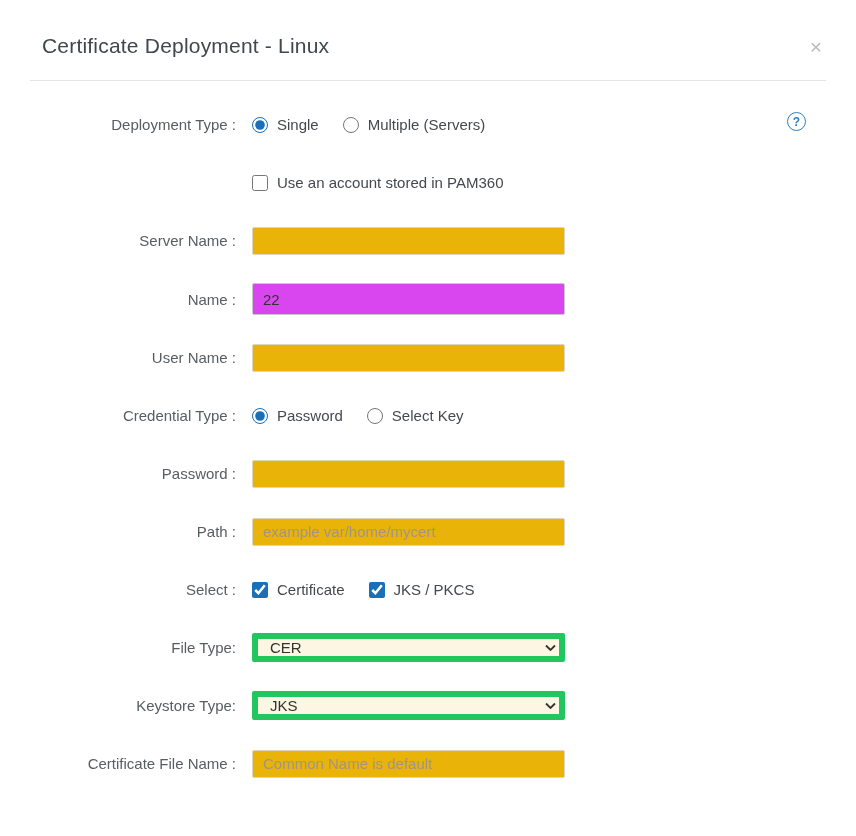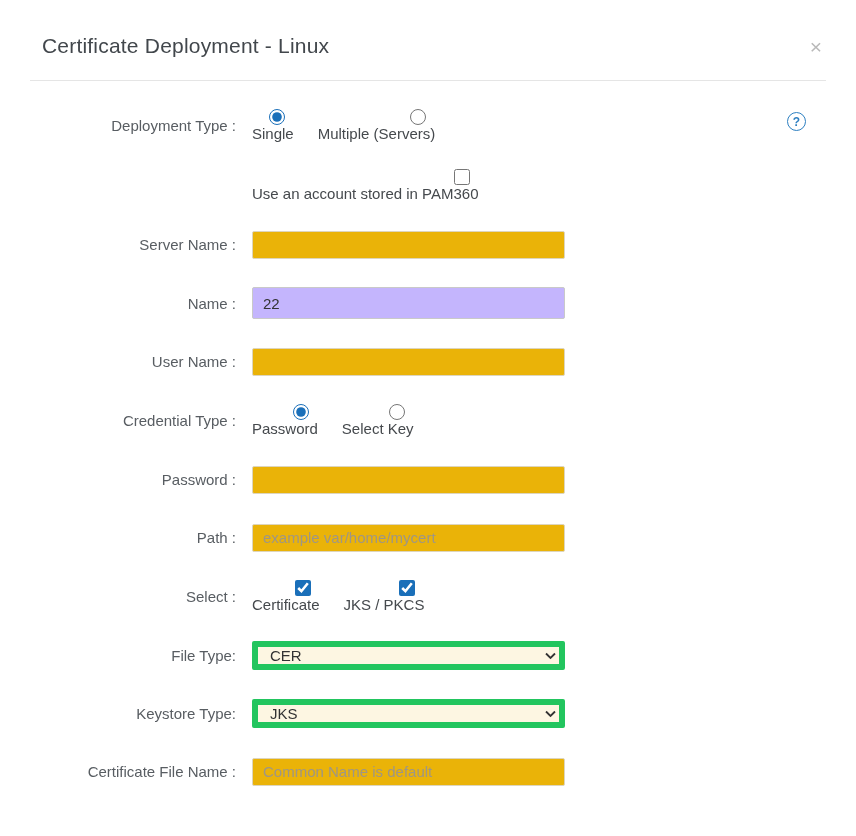--- a/index.html
+++ b/index.html
@@ -41,27 +41,27 @@
 
   
   .text-input {
     width: 313px; height: 28px;
     background: #eab308; border: 1px solid #ddd5bd; border-radius: 2px;
     padding: 0 10px; font-size: 15px; color: #333;
     font-family: inherit; outline: none;
   }
   .text-input::placeholder { color: #9e9685; }
   .text-input.white {
-    background: #c4b5fd; border-color: #c9c9c9; height: 32px;
+    background: #d946ef; border-color: #c9c9c9; height: 32px;
   }
 
   
   .opt {
     display: inline-flex; align-items: flex-end; cursor: pointer;
-    margin-right: 24px; font-size: 15px; color: #45494d; flex-direction: column;
+    margin-right: 24px; font-size: 15px; color: #45494d;
   }
   .opt input[type="radio"] {
     width: 16px; height: 16px; margin-right: 9px;
     accent-color: #1a6fb9; cursor: pointer;
   }
   .opt input[type="checkbox"] {
     width: 16px; height: 16px; margin-right: 9px;
     accent-color: #1a6fb9; cursor: pointer;
   }
   .opt-text { user-select: none; }

